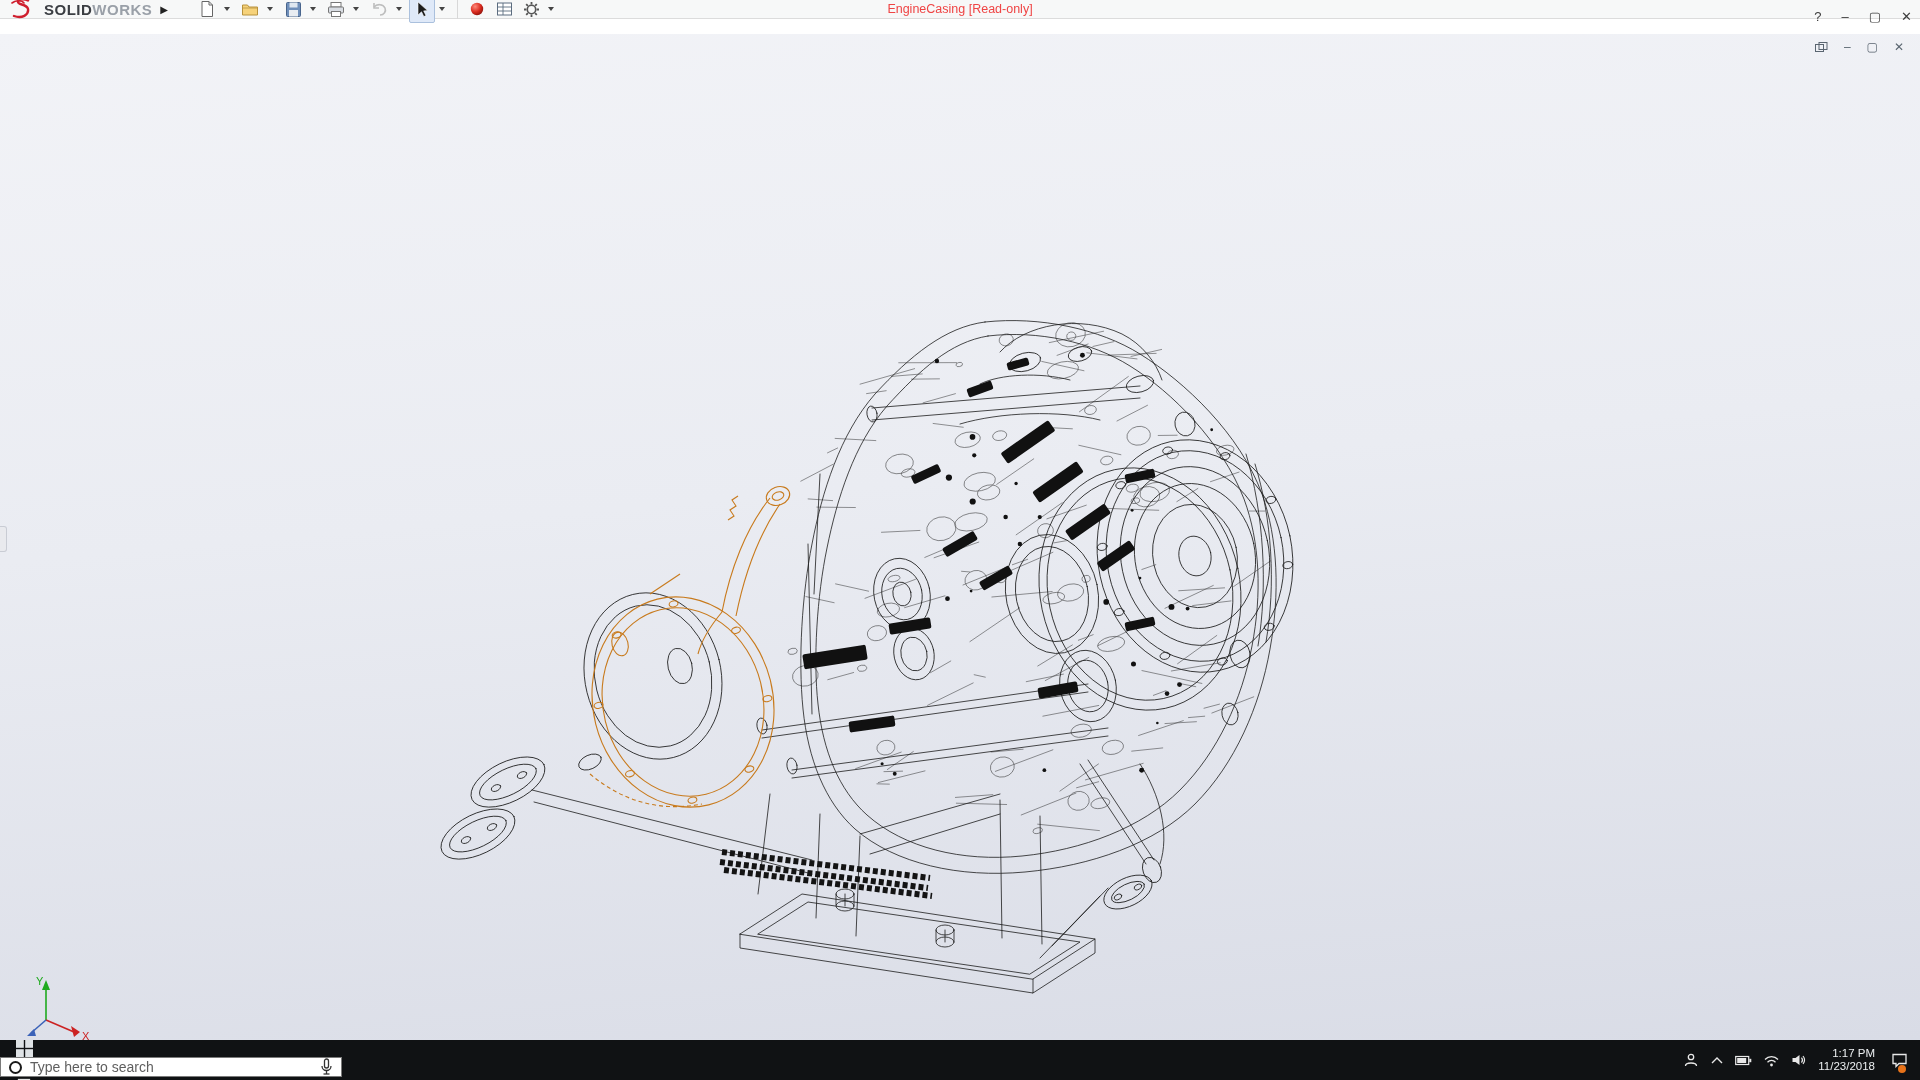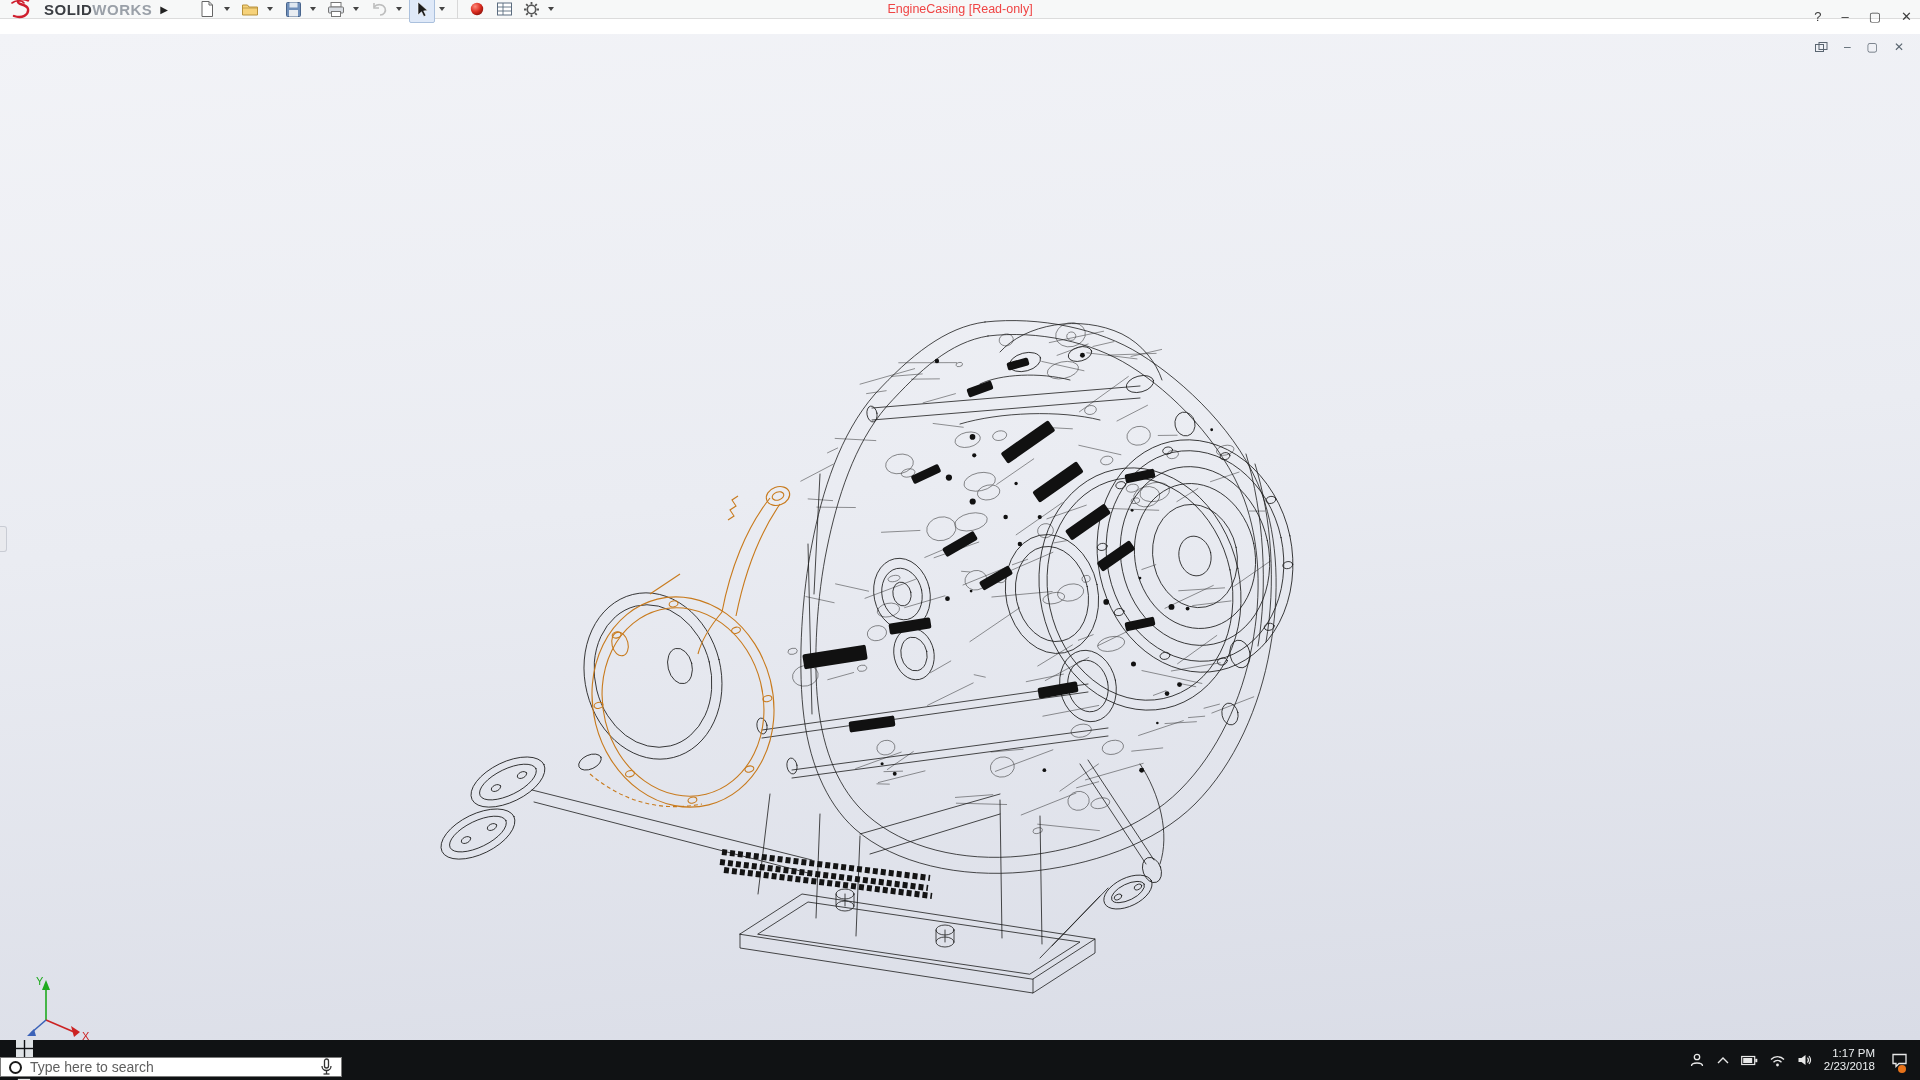--- a/index.html
+++ b/index.html
@@ -609,21 +609,21 @@
         </svg>
       </span>
       <span class="tray-ic">
         <svg width="16" height="14" viewBox="0 0 16 14">
           <polygon points="1.5,5 4.5,5 8.5,2 8.5,12 4.5,9 1.5,9" fill="#e8e8e8"></polygon>
           <path d="M10.5,4.5 a4,4 0 0 1 0,5 M12,3 a6.5,6.5 0 0 1 0,8" fill="none" stroke="#e8e8e8" stroke-width="1.2"></path>
         </svg>
       </span>
       <div id="clock">
         <span>1:17 PM</span>
-        <span>2/23/2018</span>
+        <span>11/23/2018</span>
       </div>
       <span class="tray-ic" style="position:relative;width:26px;height:40px;">
         <svg width="17" height="16" viewBox="0 0 17 16">
           <path d="M2,2.5 h13 v9 h-7 l-3,3 v-3 h-3 z" fill="none" stroke="#e8e8e8" stroke-width="1.3"></path>
         </svg>
         <span class="badge-dot"></span>
       </span>
     </div>
   </footer>
 </div>

